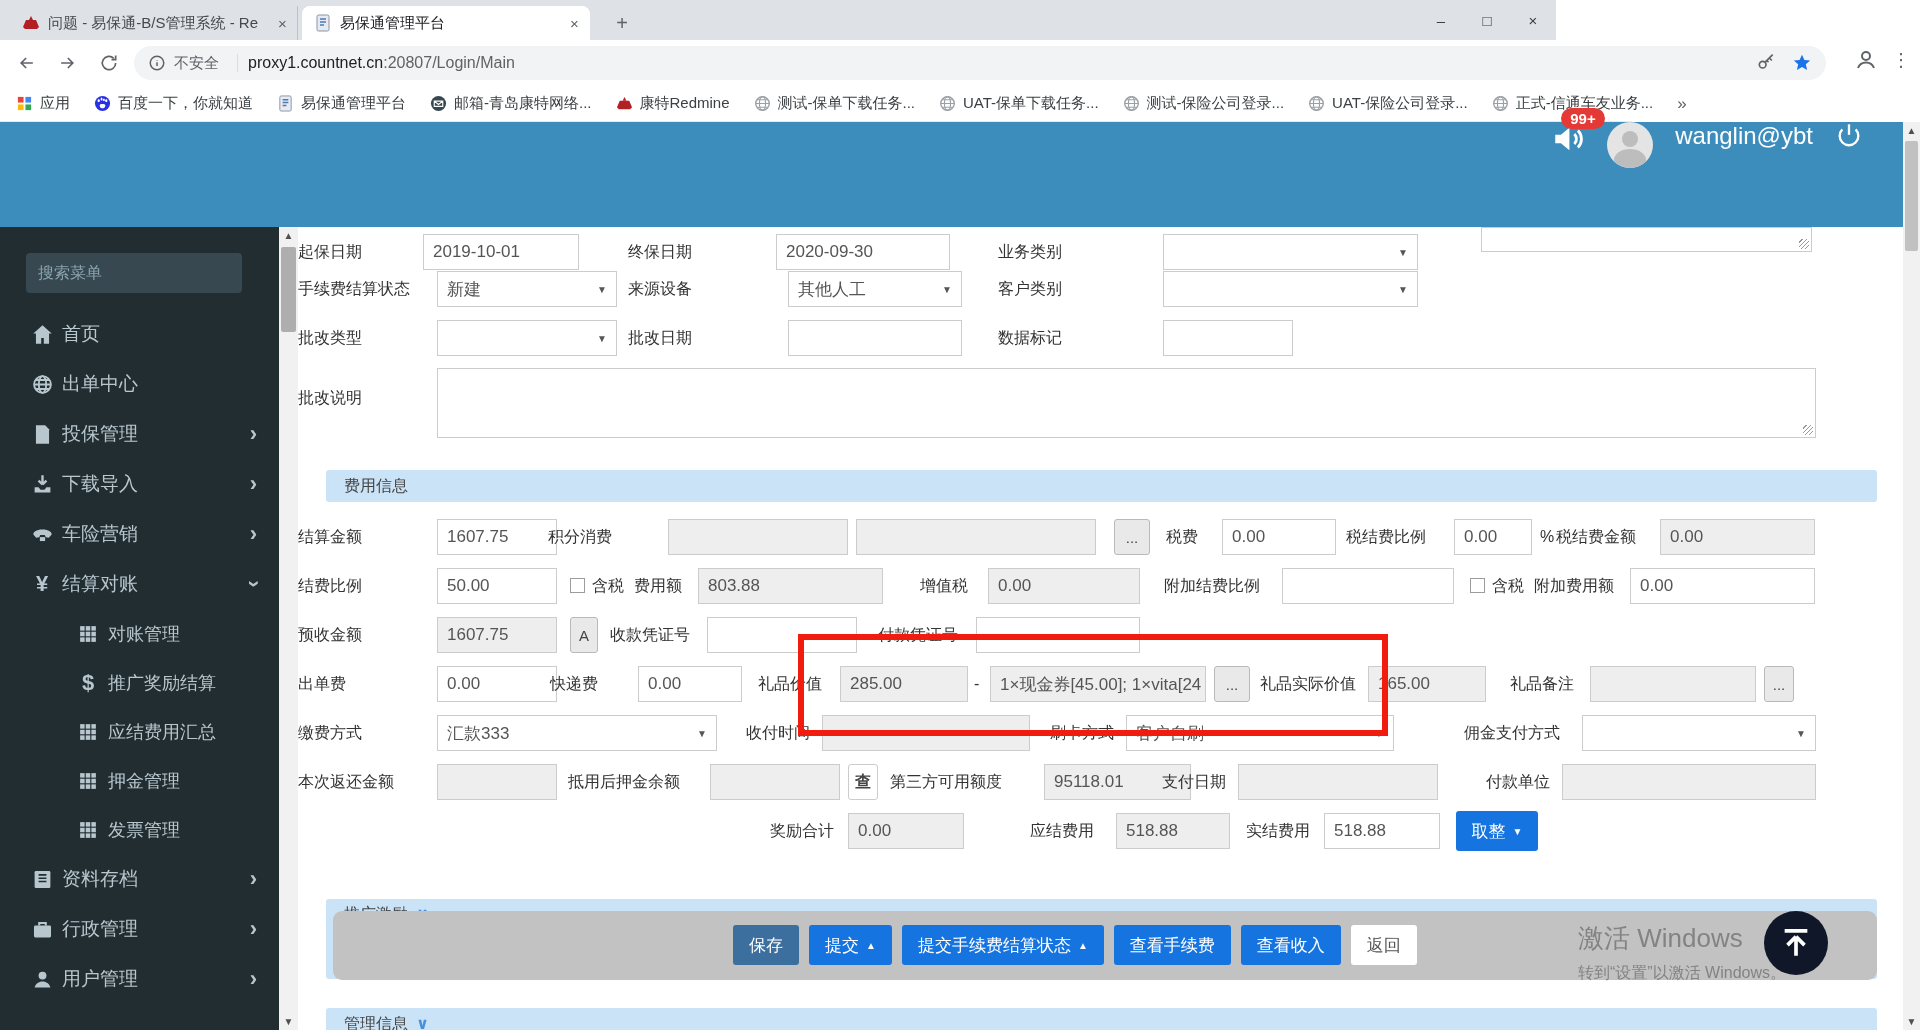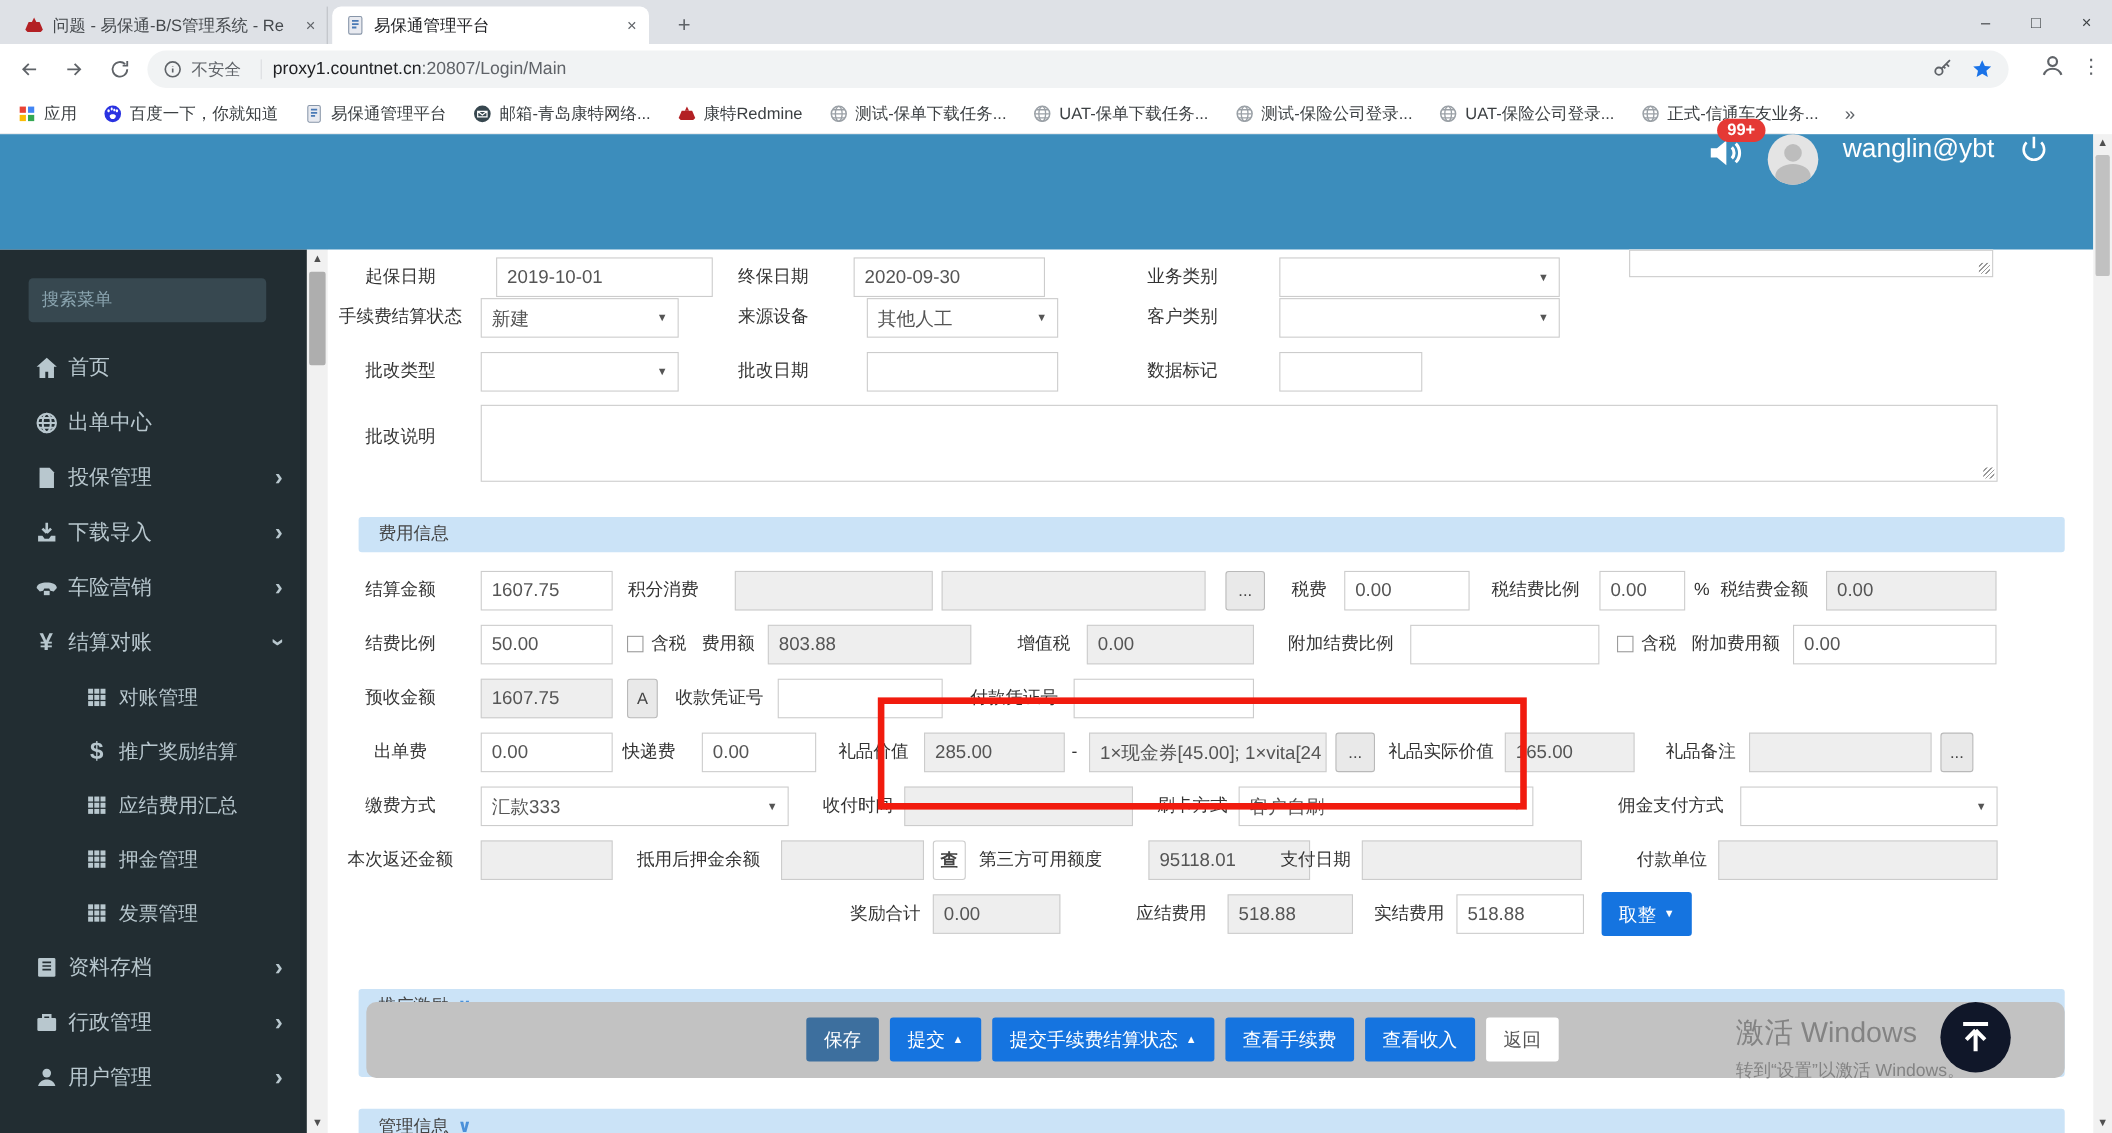--- a/index.html
+++ b/index.html
@@ -1,21 +1,21 @@
 <!DOCTYPE html>
 <html><head>
 <meta charset="utf-8">
 <style>
   * { box-sizing: border-box; margin: 0; padding: 0; }
   html,body { width:1920px; height:1030px; }
   body { position:relative; overflow:hidden; background:#fff;
          font-family:"Liberation Sans","DejaVu Sans",sans-serif; color:#333; }
 
   
-  .tabstrip { position:absolute; left:0; top:0; width:1920px; height:40px; background:#dee1e6; }
+  .tabstrip { position:absolute; left:0; top:0; width:1556px; height:40px; background:#dee1e6; }
   .tab { position:absolute; top:6px; height:34px; display:flex; align-items:center; padding:0 10px 0 12px; font-size:15px; color:#45494d; }
   .tab .fav { width:18px; height:18px; margin-right:8px; flex:0 0 18px; }
   .tab .t-title { width:222px; overflow:hidden; white-space:nowrap; text-overflow:clip; }
   .tab .t-close { margin-left:8px; color:#5f6368; font-size:15px; cursor:default; }
   .tab.inactive { left:10px; width:288px; border-right:1px solid #bdc1c6; }
   .tab.active { left:302px; width:288px; background:#fff; border-radius:8px 8px 0 0; color:#202124; }
   .newtab { position:absolute; left:608px; top:10px; width:28px; height:28px; font-size:20px; color:#5f6368; text-align:center; line-height:26px; }
   .winctl { position:absolute; top:0; right:0; height:40px; display:flex; }
   .winctl span { width:46px; height:40px; display:flex; align-items:center; justify-content:center; font-size:15px; color:#3c4043; }
 
@@ -73,21 +73,21 @@
   .sb-scroll .thumb { position:absolute; left:2px; top:20px; width:15px; height:85px; background:#aeaeae; border-radius:2px; }
 
   
   .pg-scroll { position:absolute; left:1903px; top:122px; width:17px; height:908px; background:#f1f1f1; }
   .pg-scroll .arrow { position:absolute; left:0; width:17px; height:17px; color:#505050; font-size:10px; text-align:center; line-height:17px; }
   .pg-scroll .thumb { position:absolute; left:2px; top:19px; width:13px; height:110px; background:#c1c1c1; border-radius:2px; }
 
   
   .formlayer { position:absolute; left:298px; top:227px; width:1607px; height:803px; background:#fff; }
   .frow { position:absolute; left:0; width:1607px; height:36px; }
-  .lb { position:absolute; top:0; line-height:36px; font-size:16px; color:#333; text-align:center; white-space:nowrap; }
+  .lb { position:absolute; top:0; line-height:36px; font-size:16px; color:#333; text-align:left; white-space:nowrap; }
   .in { position:absolute; top:0; height:36px; border:1px solid #ccc; background:#fff; font-size:17px; color:#555; display:flex; align-items:center; padding:0 9px; white-space:nowrap; overflow:hidden; }
   .in.dis { background:#eee; }
   .in.sel { justify-content:space-between; }
   .in.sel .car { font-size:10px; color:#555; margin-left:6px; }
   .mini { position:absolute; top:0; height:36px; border:1px solid #b9b9b9; background:#e9e9e9; color:#444; font-size:15px; display:flex; align-items:center; justify-content:center; border-radius:3px; }
   .mini.white { background:#fff; border-color:#ccc; font-weight:bold; font-size:16px; }
   .cb { position:absolute; top:10px; width:15px; height:15px; border:1px solid #9c9c9c; background:#fff; }
   .txt { position:absolute; top:0; font-size:16px; color:#333; line-height:36px; }
   .ta { position:absolute; border:1px solid #ccc; background:#fff; }
   .rz { position:absolute; right:2px; bottom:2px; width:10px; height:10px;
@@ -477,21 +477,21 @@
 </div>
 
 <div class="formlayer">
 
   <div class="ta" style="left:1183px;top:0;width:331px;height:25px">
       <span class="rz"></span>
     </div>
 
   <div class="frow" style="top:7px">
     <span class="lb" style="left:0;width:132px">起保日期</span>
-    <span class="in" style="left:153px;width:197px">2019-10-01</span>
+    <span class="in" style="left:125px;width:156px">2019-10-01</span>
     <span class="lb" style="left:330px;width:150px">终保日期</span>
     <span class="in" style="left:478px;width:174px">2020-09-30</span>
     <span class="lb" style="left:700px;width:154px">业务类别</span>
     <span class="in sel" style="left:865px;width:255px">
         <span></span>
         <span class="car">▼</span>
       </span>
   </div>
 
   <div class="frow" style="top:44px">

